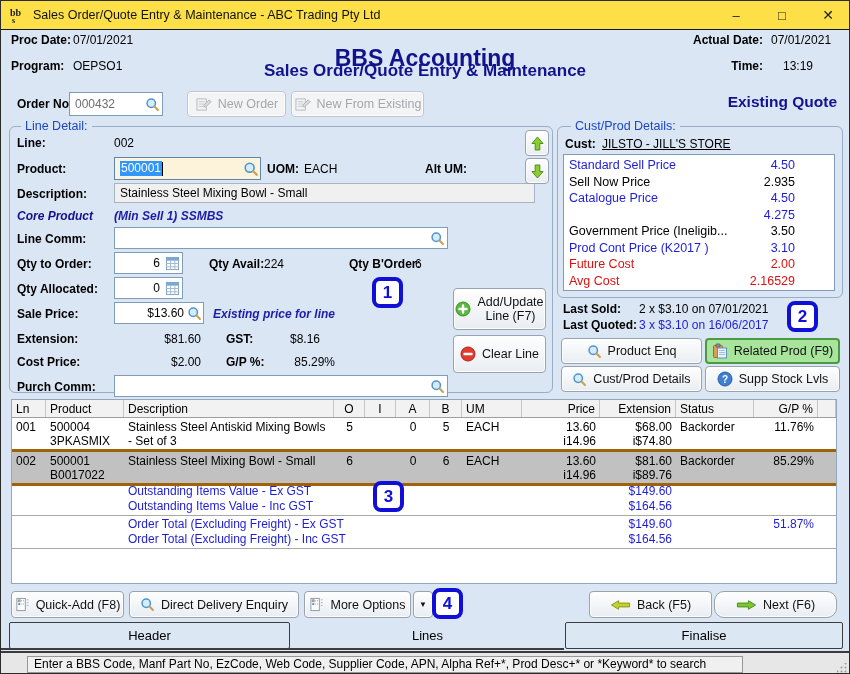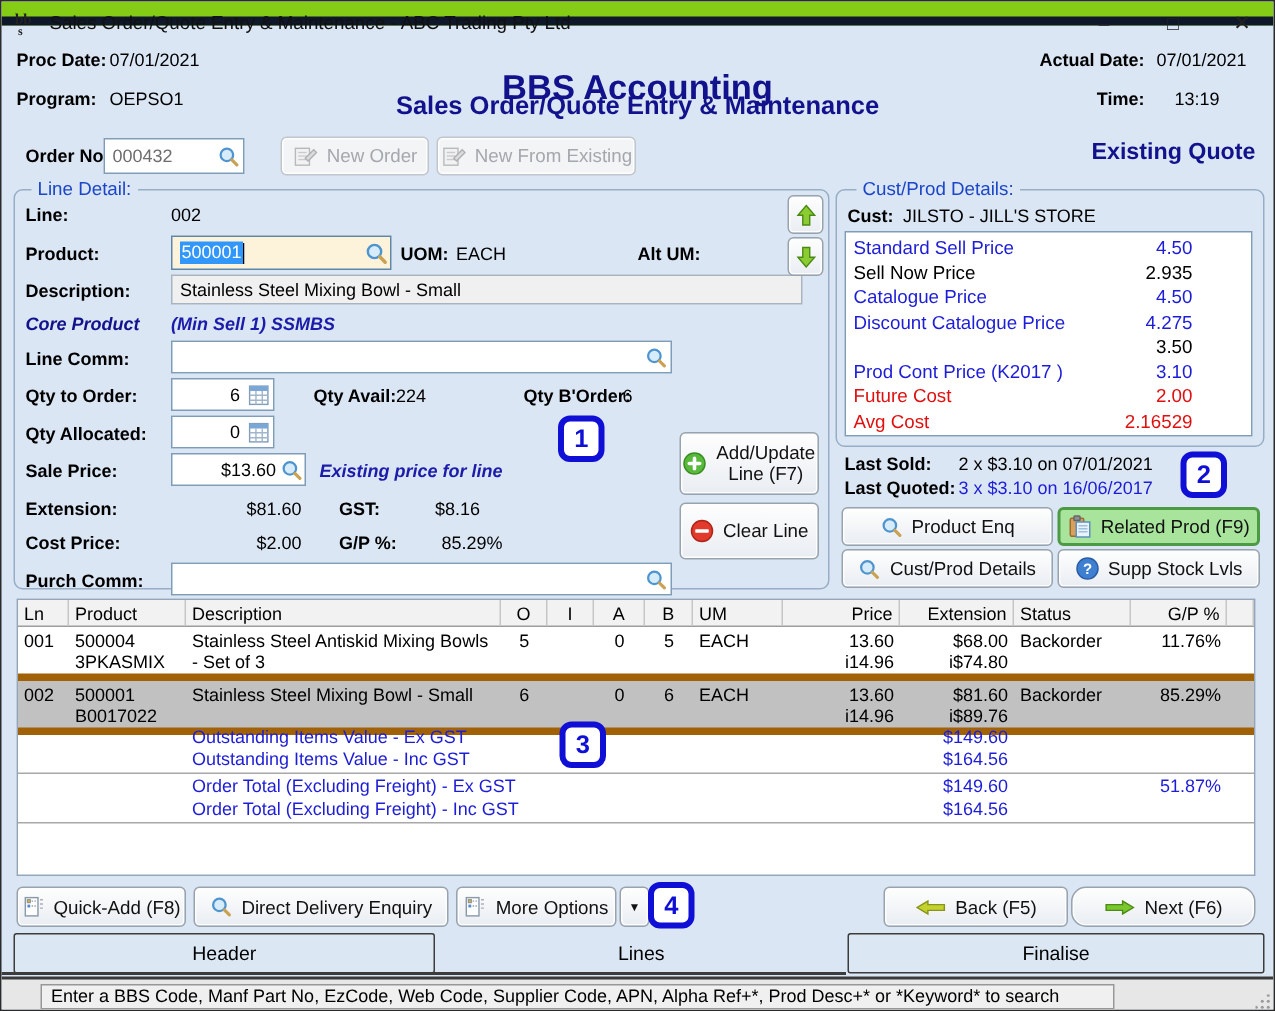--- a/index.html
+++ b/index.html
@@ -9,21 +9,21 @@
   .abs { position:absolute; }
   .lbl { font-weight:bold; white-space:nowrap; }
   .val { white-space:nowrap; }
   .navy { color:#12128c; }
   .blue { color:#1d1dd8; }
   .red  { color:#e01010; }
   .gray { color:#6e6e6e; }
   .it   { font-style:italic; }
 
   
-  .titlebar { position:absolute; left:0; top:0; width:100%; height:16px; background:#84cc16; border-bottom:6px solid #0f172a; }
+  .titlebar { position:absolute; left:0; top:0; width:100%; height:29px; background:#fde047; border-bottom:1px solid #0f172a; }
   .title-text { position:absolute; left:32px; top:7px; font-size:12.5px; color:#111; white-space:nowrap; }
   .winbtn { position:absolute; top:0; width:46px; height:28px; display:flex; align-items:center; justify-content:center; font-size:13px; color:#222; }
   .winbtn.close { font-size:14px; }
 
   
   .h-center { position:absolute; left:0; width:100%; text-align:center; font-weight:bold; color:#12128c; }
 
   
   .field { position:absolute; background:#fff; border:1px solid #7f9db9; display:flex; align-items:center; }
   .field .txt { padding:0 5px; white-space:nowrap; overflow:hidden; }
@@ -47,21 +47,21 @@
   .prow .pv { margin-left:auto; padding-right:34px; }
 
   
   .tbl { position:absolute; left:10px; top:398px; width:826px; height:185px; background:#fff; border:1px solid #94a6bc; }
   .trow { display:grid; grid-template-columns:34px 78px 210px 31px 31px 34px 32px 60px 78px 76px 78px 64px 1fr; }
   .thead { background:#f2f2f2; border-bottom:1px solid #9e9e9e; height:18px; }
   .thead .c { border-right:1px solid #c6c6c6; line-height:16px; }
   .c { padding:1px 4px; overflow:hidden; }
   .ct { text-align:center; }
   .rt { text-align:right; }
-  .body-row { min-height:31px; border-bottom:5px solid #a16207; line-height:14px; }
+  .body-row { min-height:31px; border-bottom:3px solid #a16207; line-height:14px; }
   .body-row .c { padding-top:2px; }
   .sel-row { background:#c1c1c1; }
   .srow { position:absolute; left:0; width:100%; height:15px; line-height:15px; color:#1d1dd8; }
   .srow .sl { position:absolute; left:116px; white-space:nowrap; }
   .srow .se { position:absolute; left:588px; width:72px; text-align:right; }
   .srow .sg { position:absolute; left:742px; width:60px; text-align:right; }
   .hline { position:absolute; left:0; width:100%; height:0; border-top:1px solid #a8a8a8; }
 
   
   .tabbox { position:absolute; top:621px; height:27px; background:#dce7f4; border:1px solid #3c3c3c; border-radius:2px;
@@ -285,40 +285,40 @@
           <circle cx="8" cy="8" r="7" fill="#e23b2e" stroke="#b02318"></circle>
           <rect x="3.5" y="6.8" width="9" height="2.4" rx="0.5" fill="#fff"></rect>
         </svg>
       </span>
     <span>Clear Line</span>
   </div>
 
   <div class="gbox" style="left:556px;top:125px;width:286px;height:172px;"></div>
   <span class="legend" style="left:570px;top:118px;">Cust/Prod Details:</span>
   <span class="abs lbl" style="left:564px;top:136px;">Cust:</span>
-  <span class="abs val" style="left:601px;top:136px;">JILSTO - JILL'S STORE</span>
+  <span class="abs val" style="left:601px;top:136px;text-decoration:underline;">JILSTO - JILL'S STORE</span>
 
   <div class="listbox" style="left:562px;top:153px;width:272px;height:137px;">
     <div class="prow">
         <span class="blue">Standard Sell Price</span>
         <span class="pv blue">4.50</span>
       </div>
     <div class="prow">
         <span>Sell Now Price</span>
         <span class="pv">2.935</span>
       </div>
     <div class="prow">
         <span class="blue">Catalogue Price</span>
         <span class="pv blue">4.50</span>
       </div>
     <div class="prow">
-        <span class="blue">Discount Catalogue Price</span>
         <span class="pv blue">4.275</span>
       </div>
     <div class="prow">
+        <span>Government Price (Ineligib...</span>
         <span class="pv">3.50</span>
       </div>
     <div class="prow">
         <span class="blue">Prod Cont Price (K2017 )</span>
         <span class="pv blue">3.10</span>
       </div>
     <div class="prow">
         <span class="red">Future Cost</span>
         <span class="pv red">2.00</span>
       </div>

